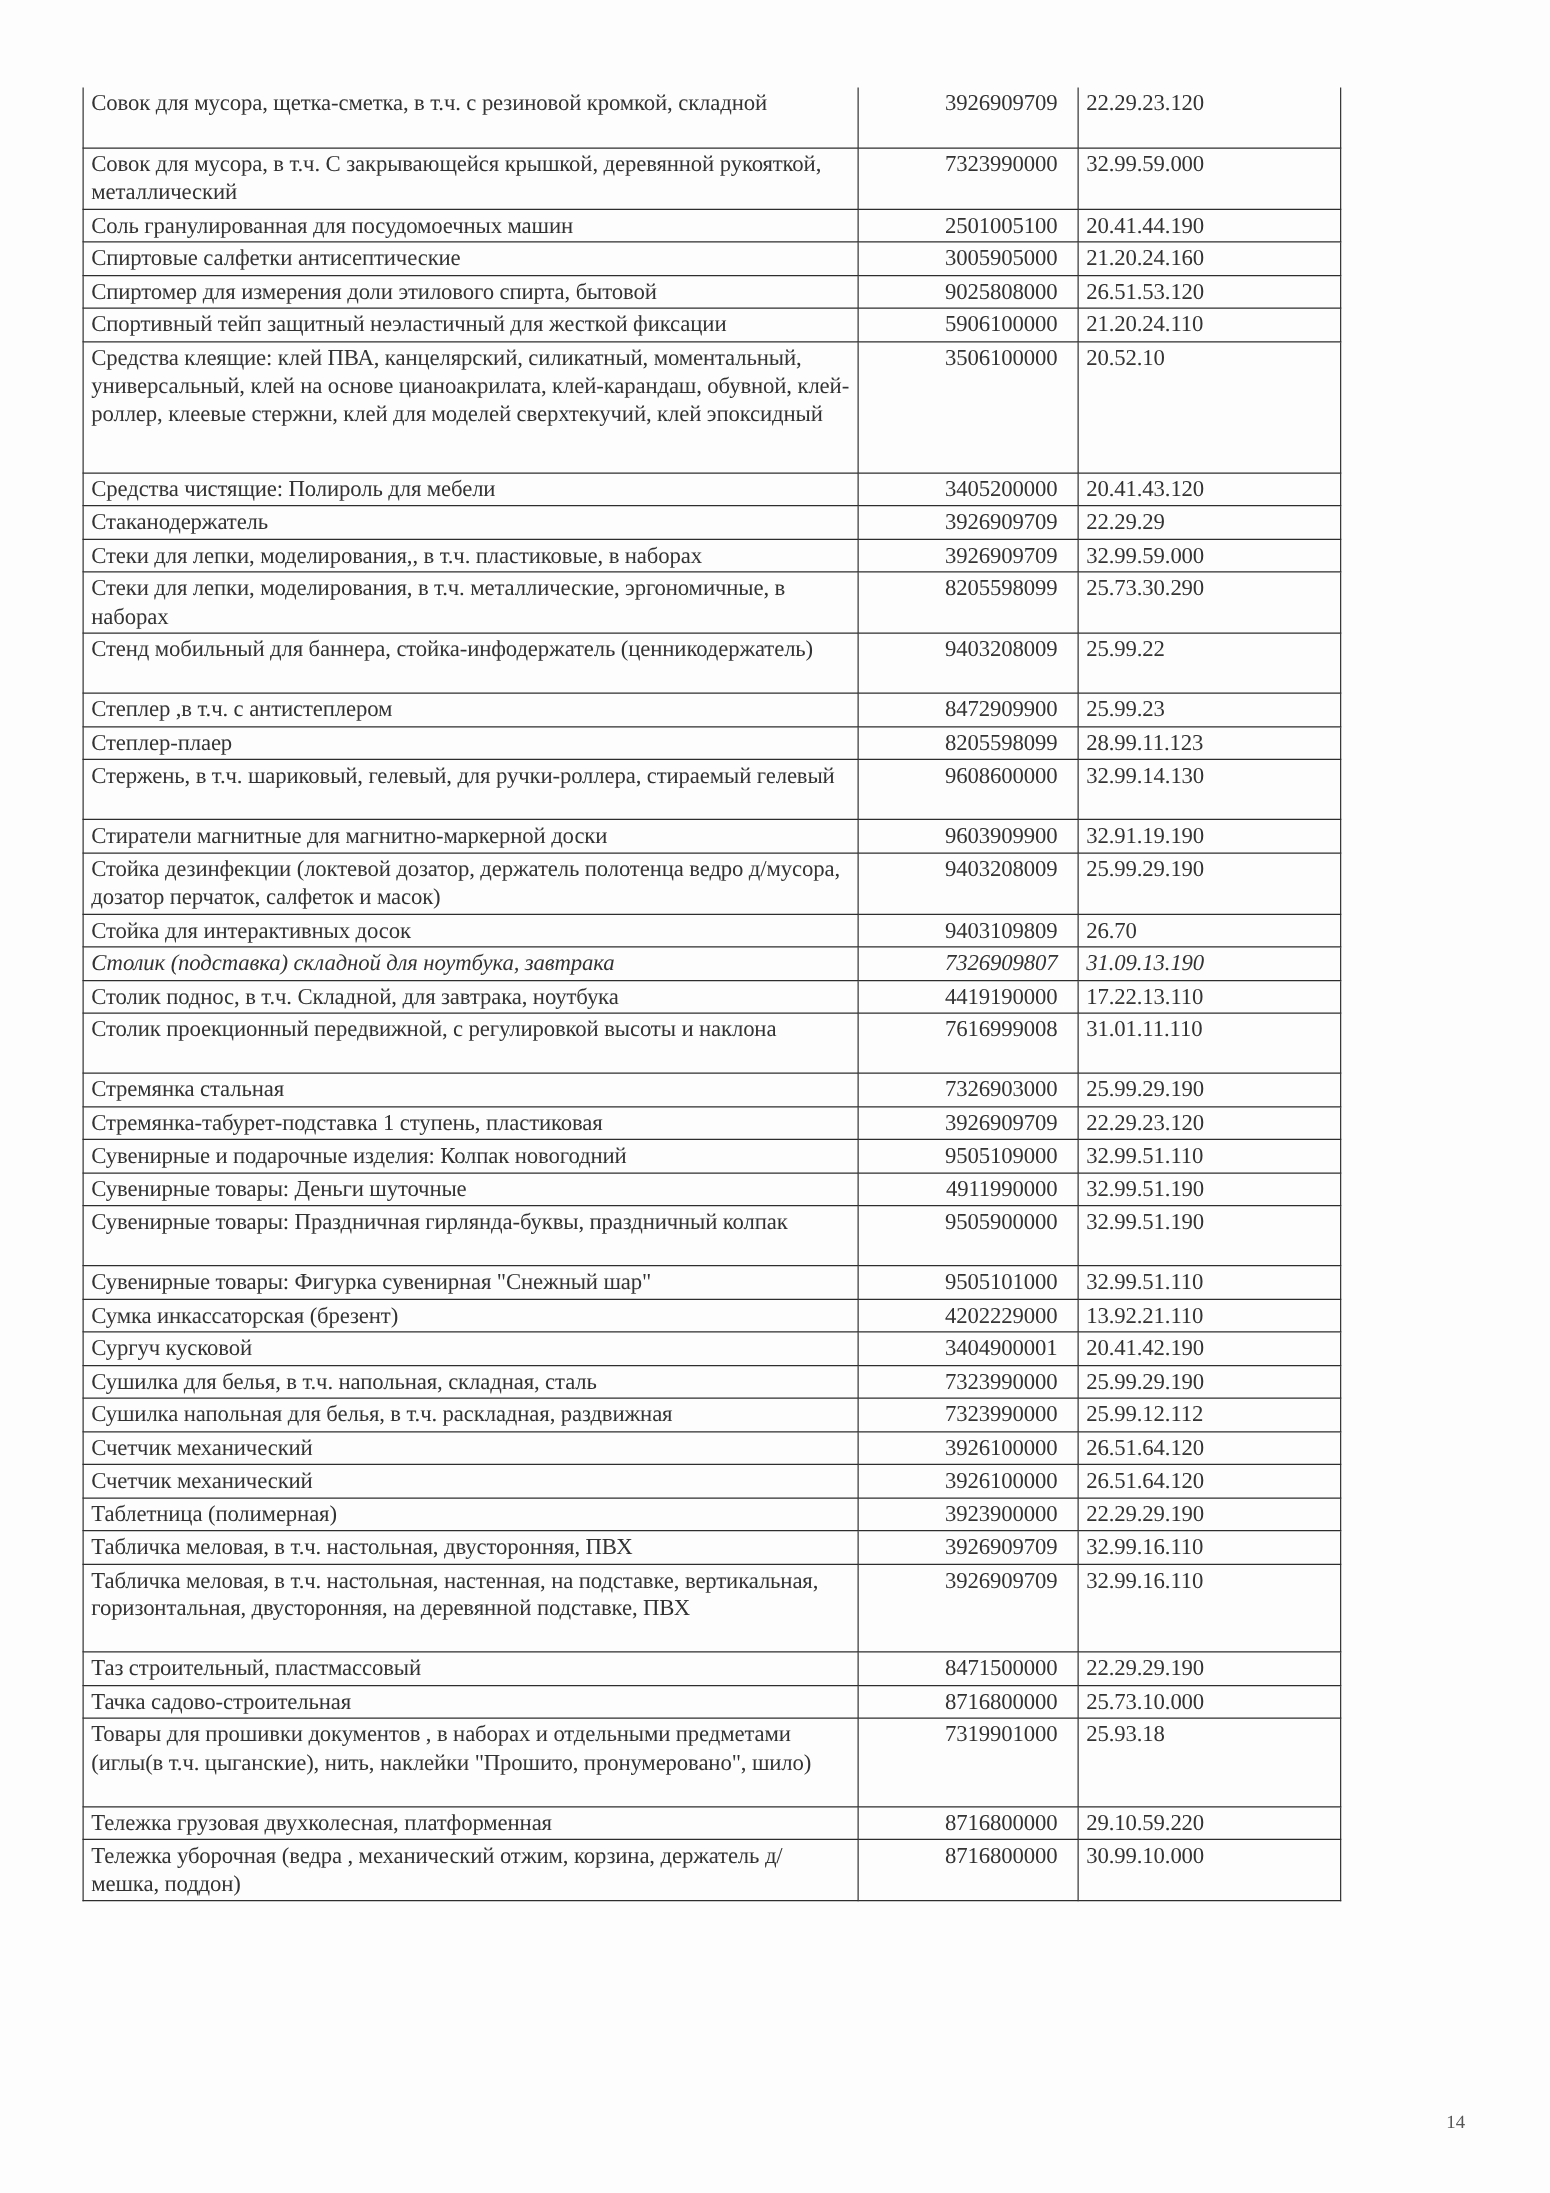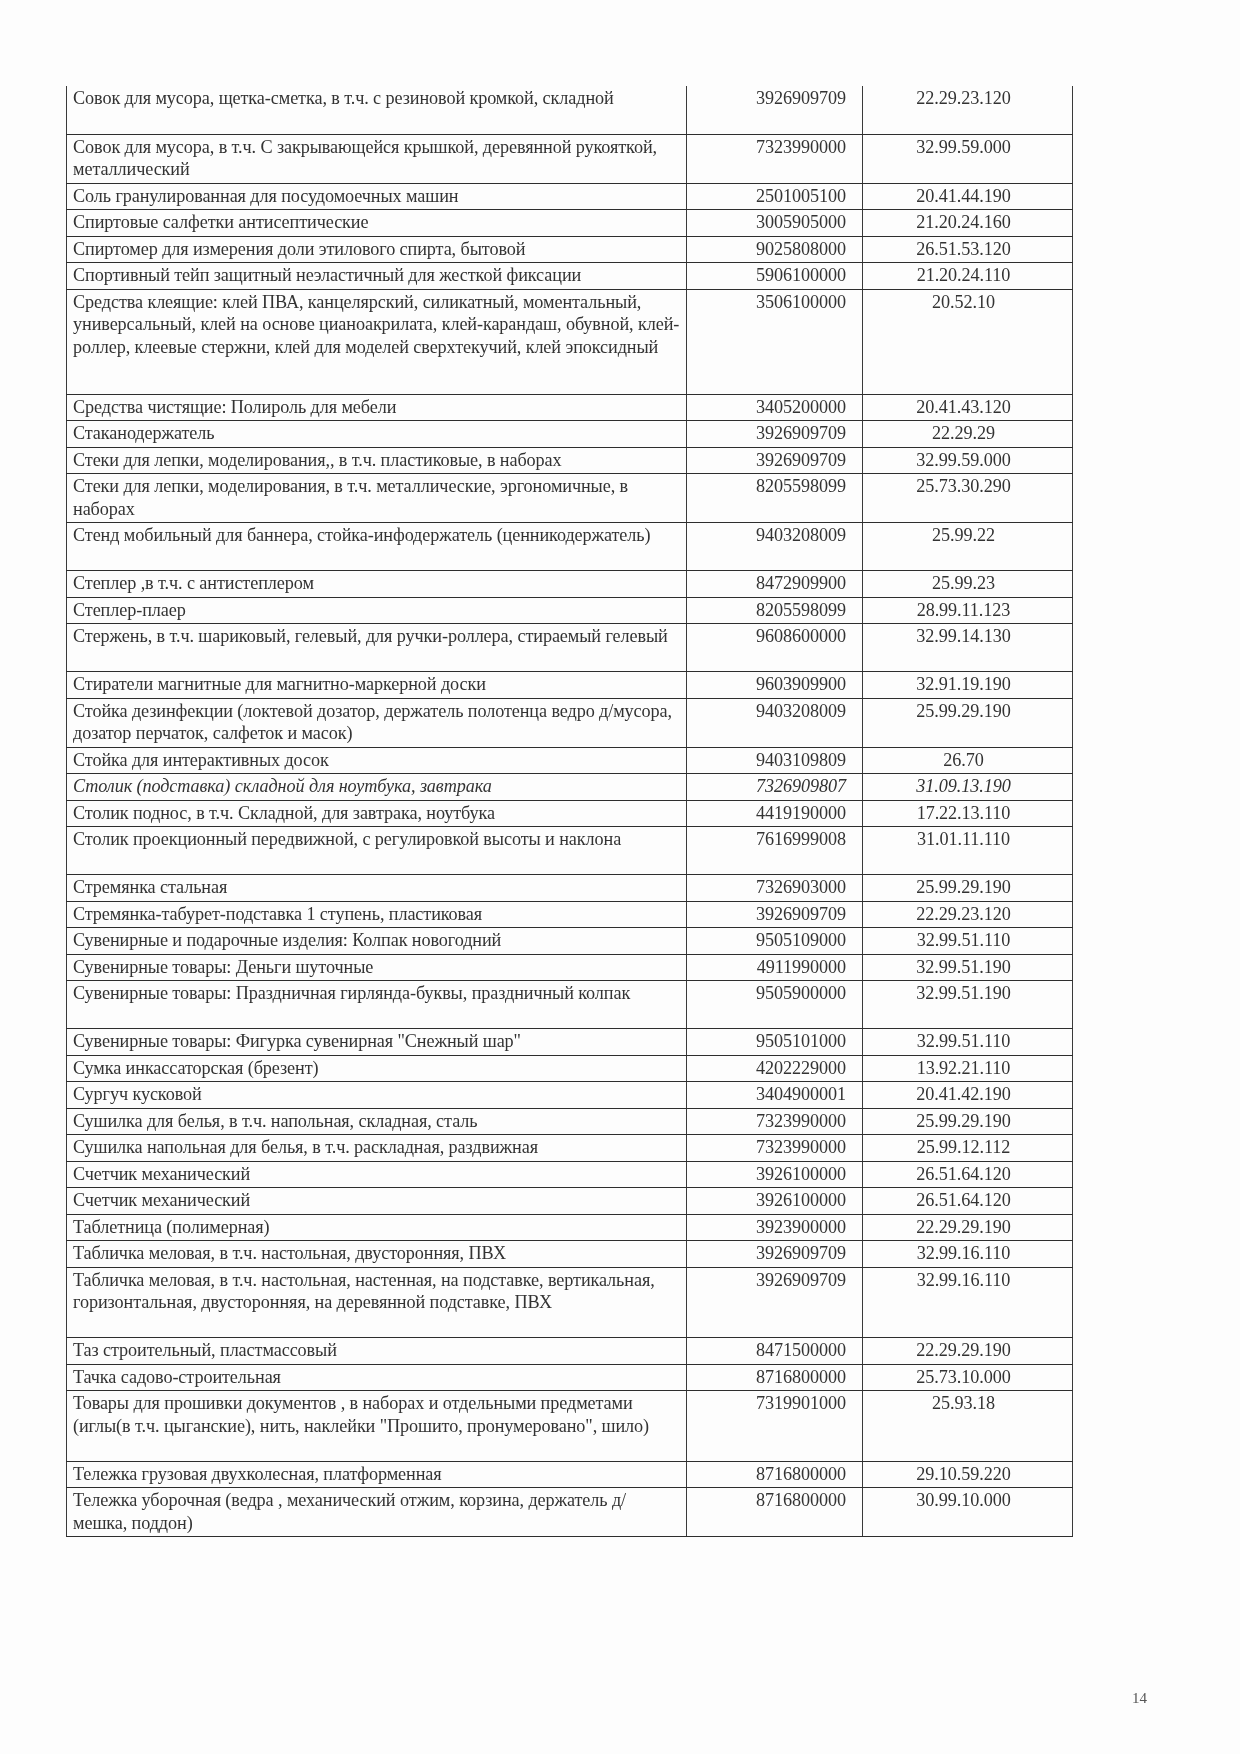--- a/index.html
+++ b/index.html
@@ -17,21 +17,21 @@
     }
     .page {
       position: absolute;
       left: 0; top: 0;
       width: 1240px; height: 1754px;
       background: #fdfdfd;
     }
     table.doc-table {
       position: absolute;
       left: 66px;
-      top: 86px;
+      top: 70px;
       width: 1006px;
       border-collapse: collapse;
       table-layout: fixed;
       padding-left: 16px;
     }
     table.doc-table col.c1 { width: 620px; }
     table.doc-table col.c2 { width: 176px; }
     table.doc-table col.c3 { width: 210px; }
     table.doc-table td {
       border-left: 1.5px solid #3a3a3a;
@@ -41,27 +41,27 @@
       font-size: 18.2px;
       line-height: 22.5px;
       padding: 1px 6px 2px 6px;
       vertical-align: top;
       color: #333;
       letter-spacing: -0.1px;
     }
     table.doc-table tr:first-child td { border-top: none; }
     table.doc-table td.name { text-align: left; }
     table.doc-table td.tnved { text-align: right; padding-right: 16px; }
-    table.doc-table td.okpd { text-align: center; padding-right: 14px; }
+    table.doc-table td.okpd { text-align: left; padding-right: 14px; }
     table.doc-table td.okpd, table.doc-table td.tnved {
       white-space: nowrap;
     }
     .page-number {
       position: absolute;
-      left: 1132px;
+      left: 1157px;
       top: 1690px;
       font-size: 15px;
       color: #555;
     }
   </style>
 </head>
 <body>
 
 <div class="page">
   <table class="doc-table">

